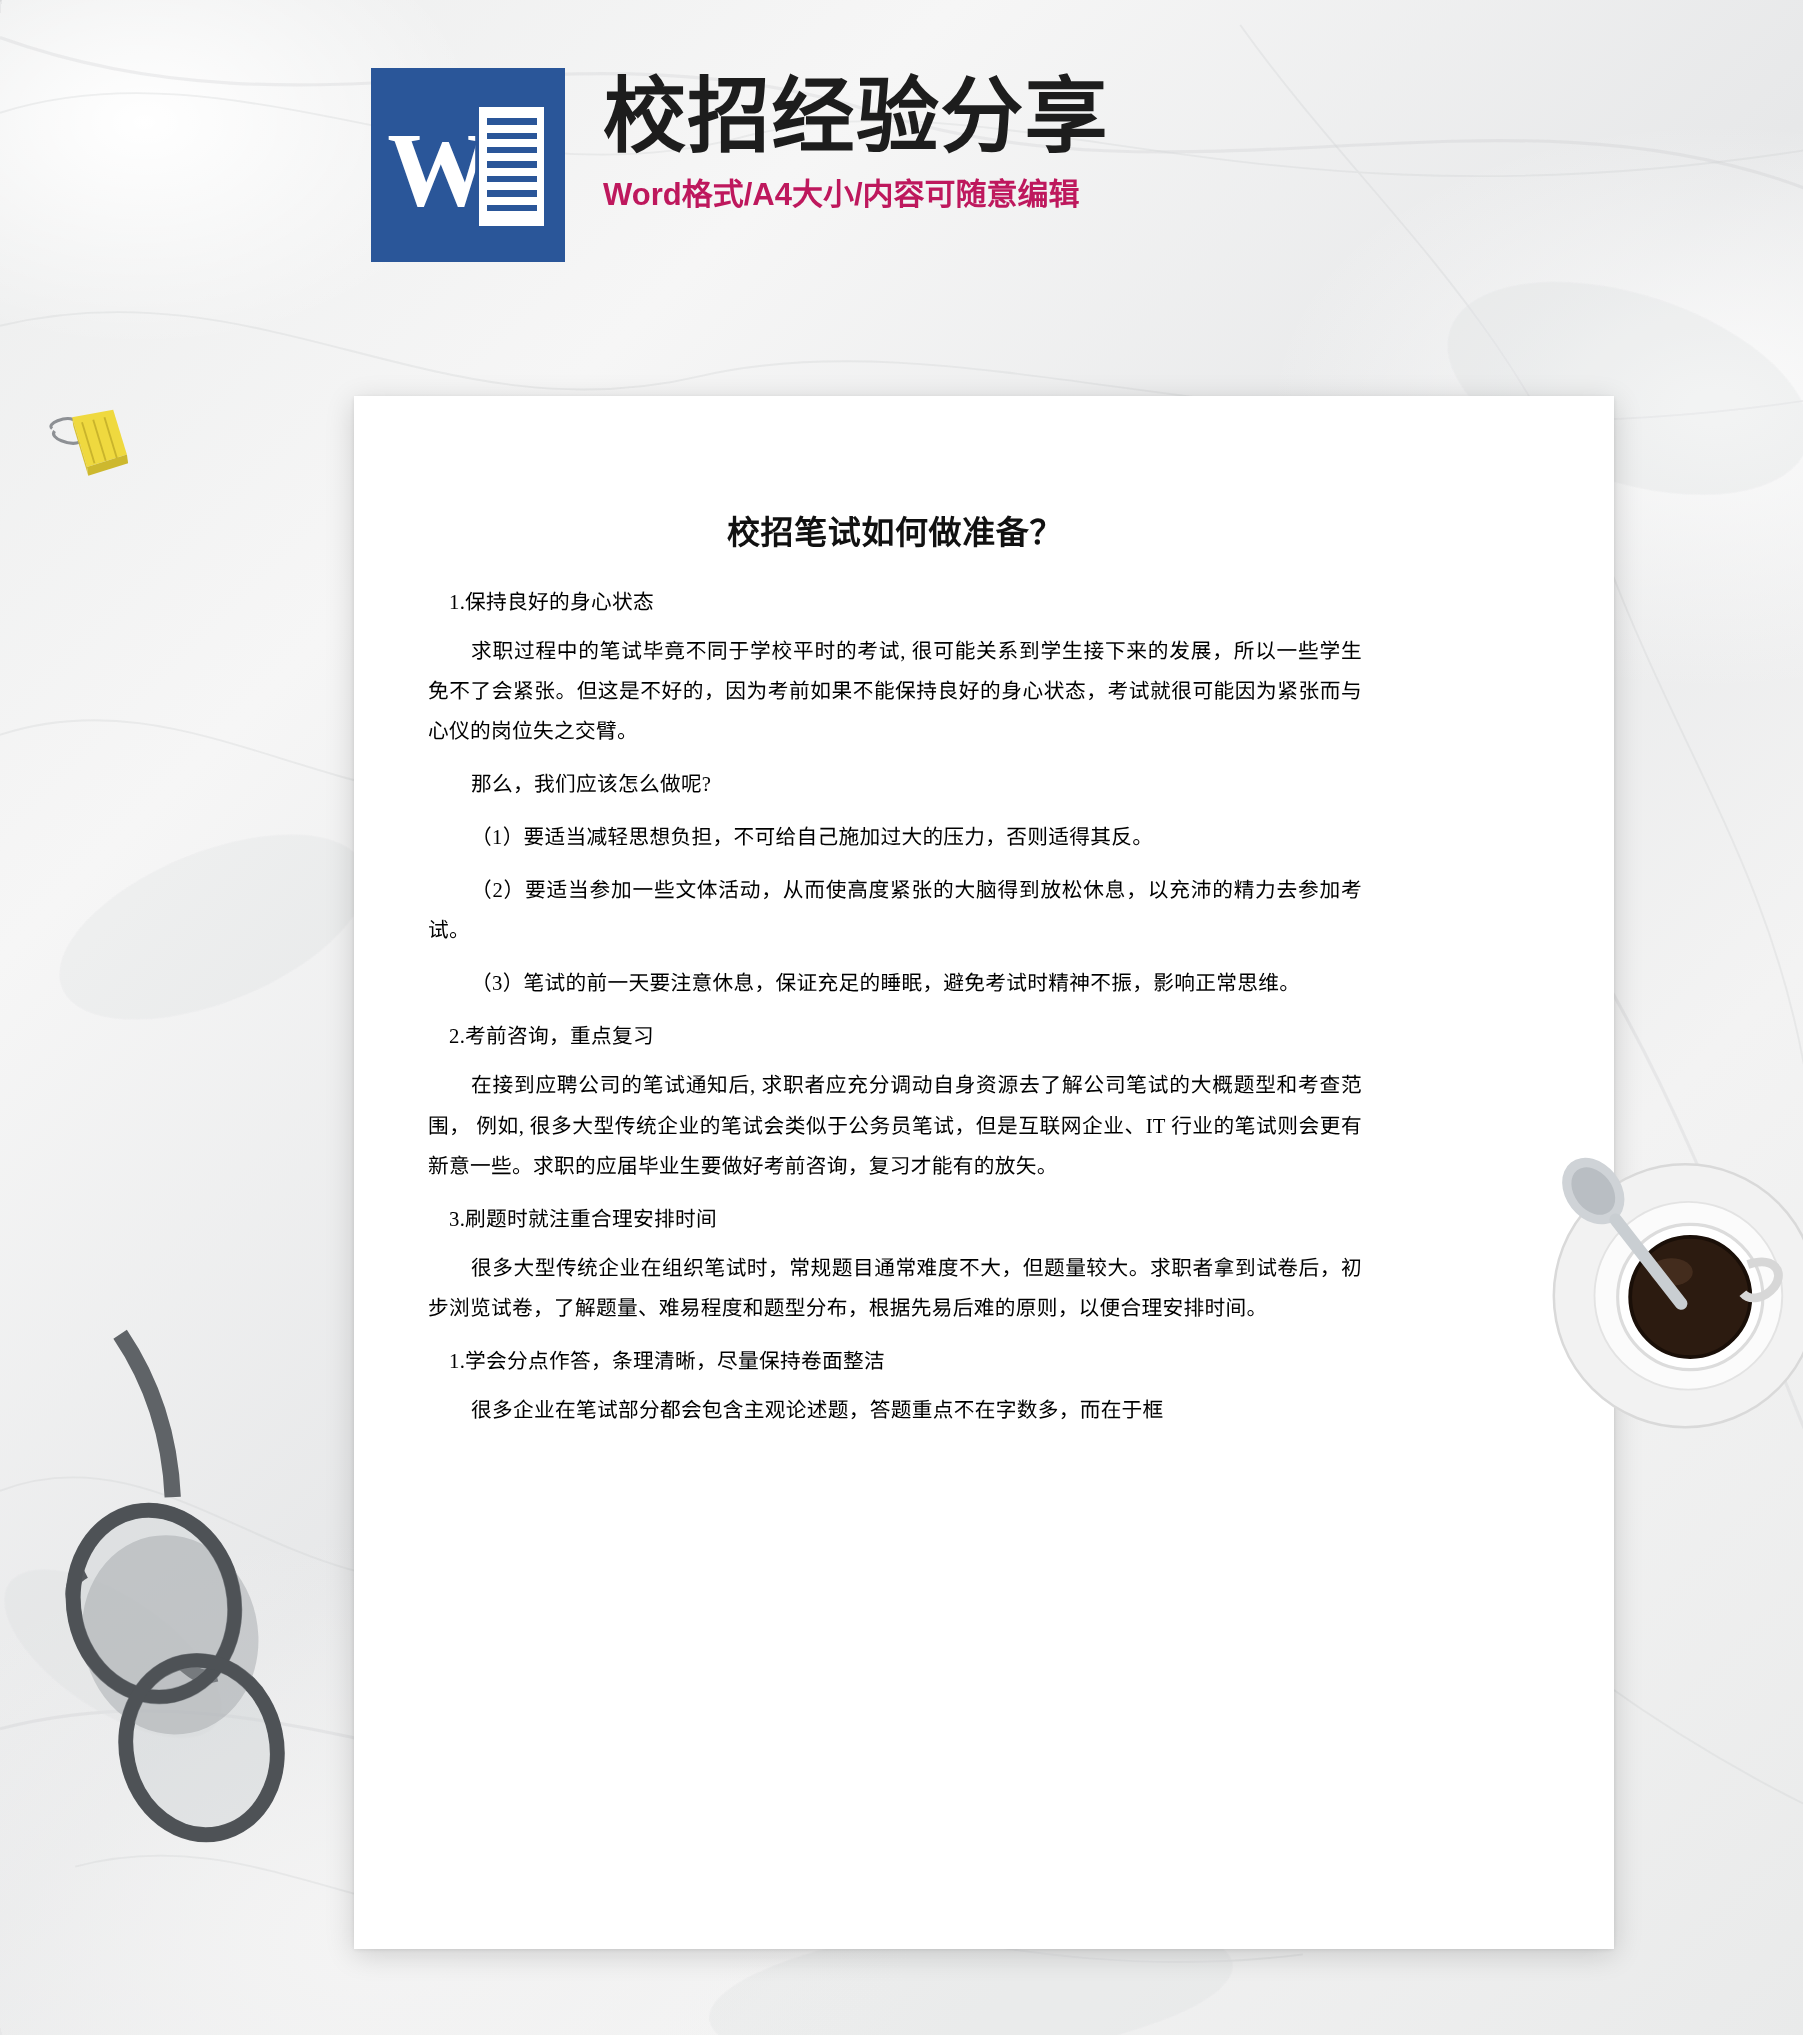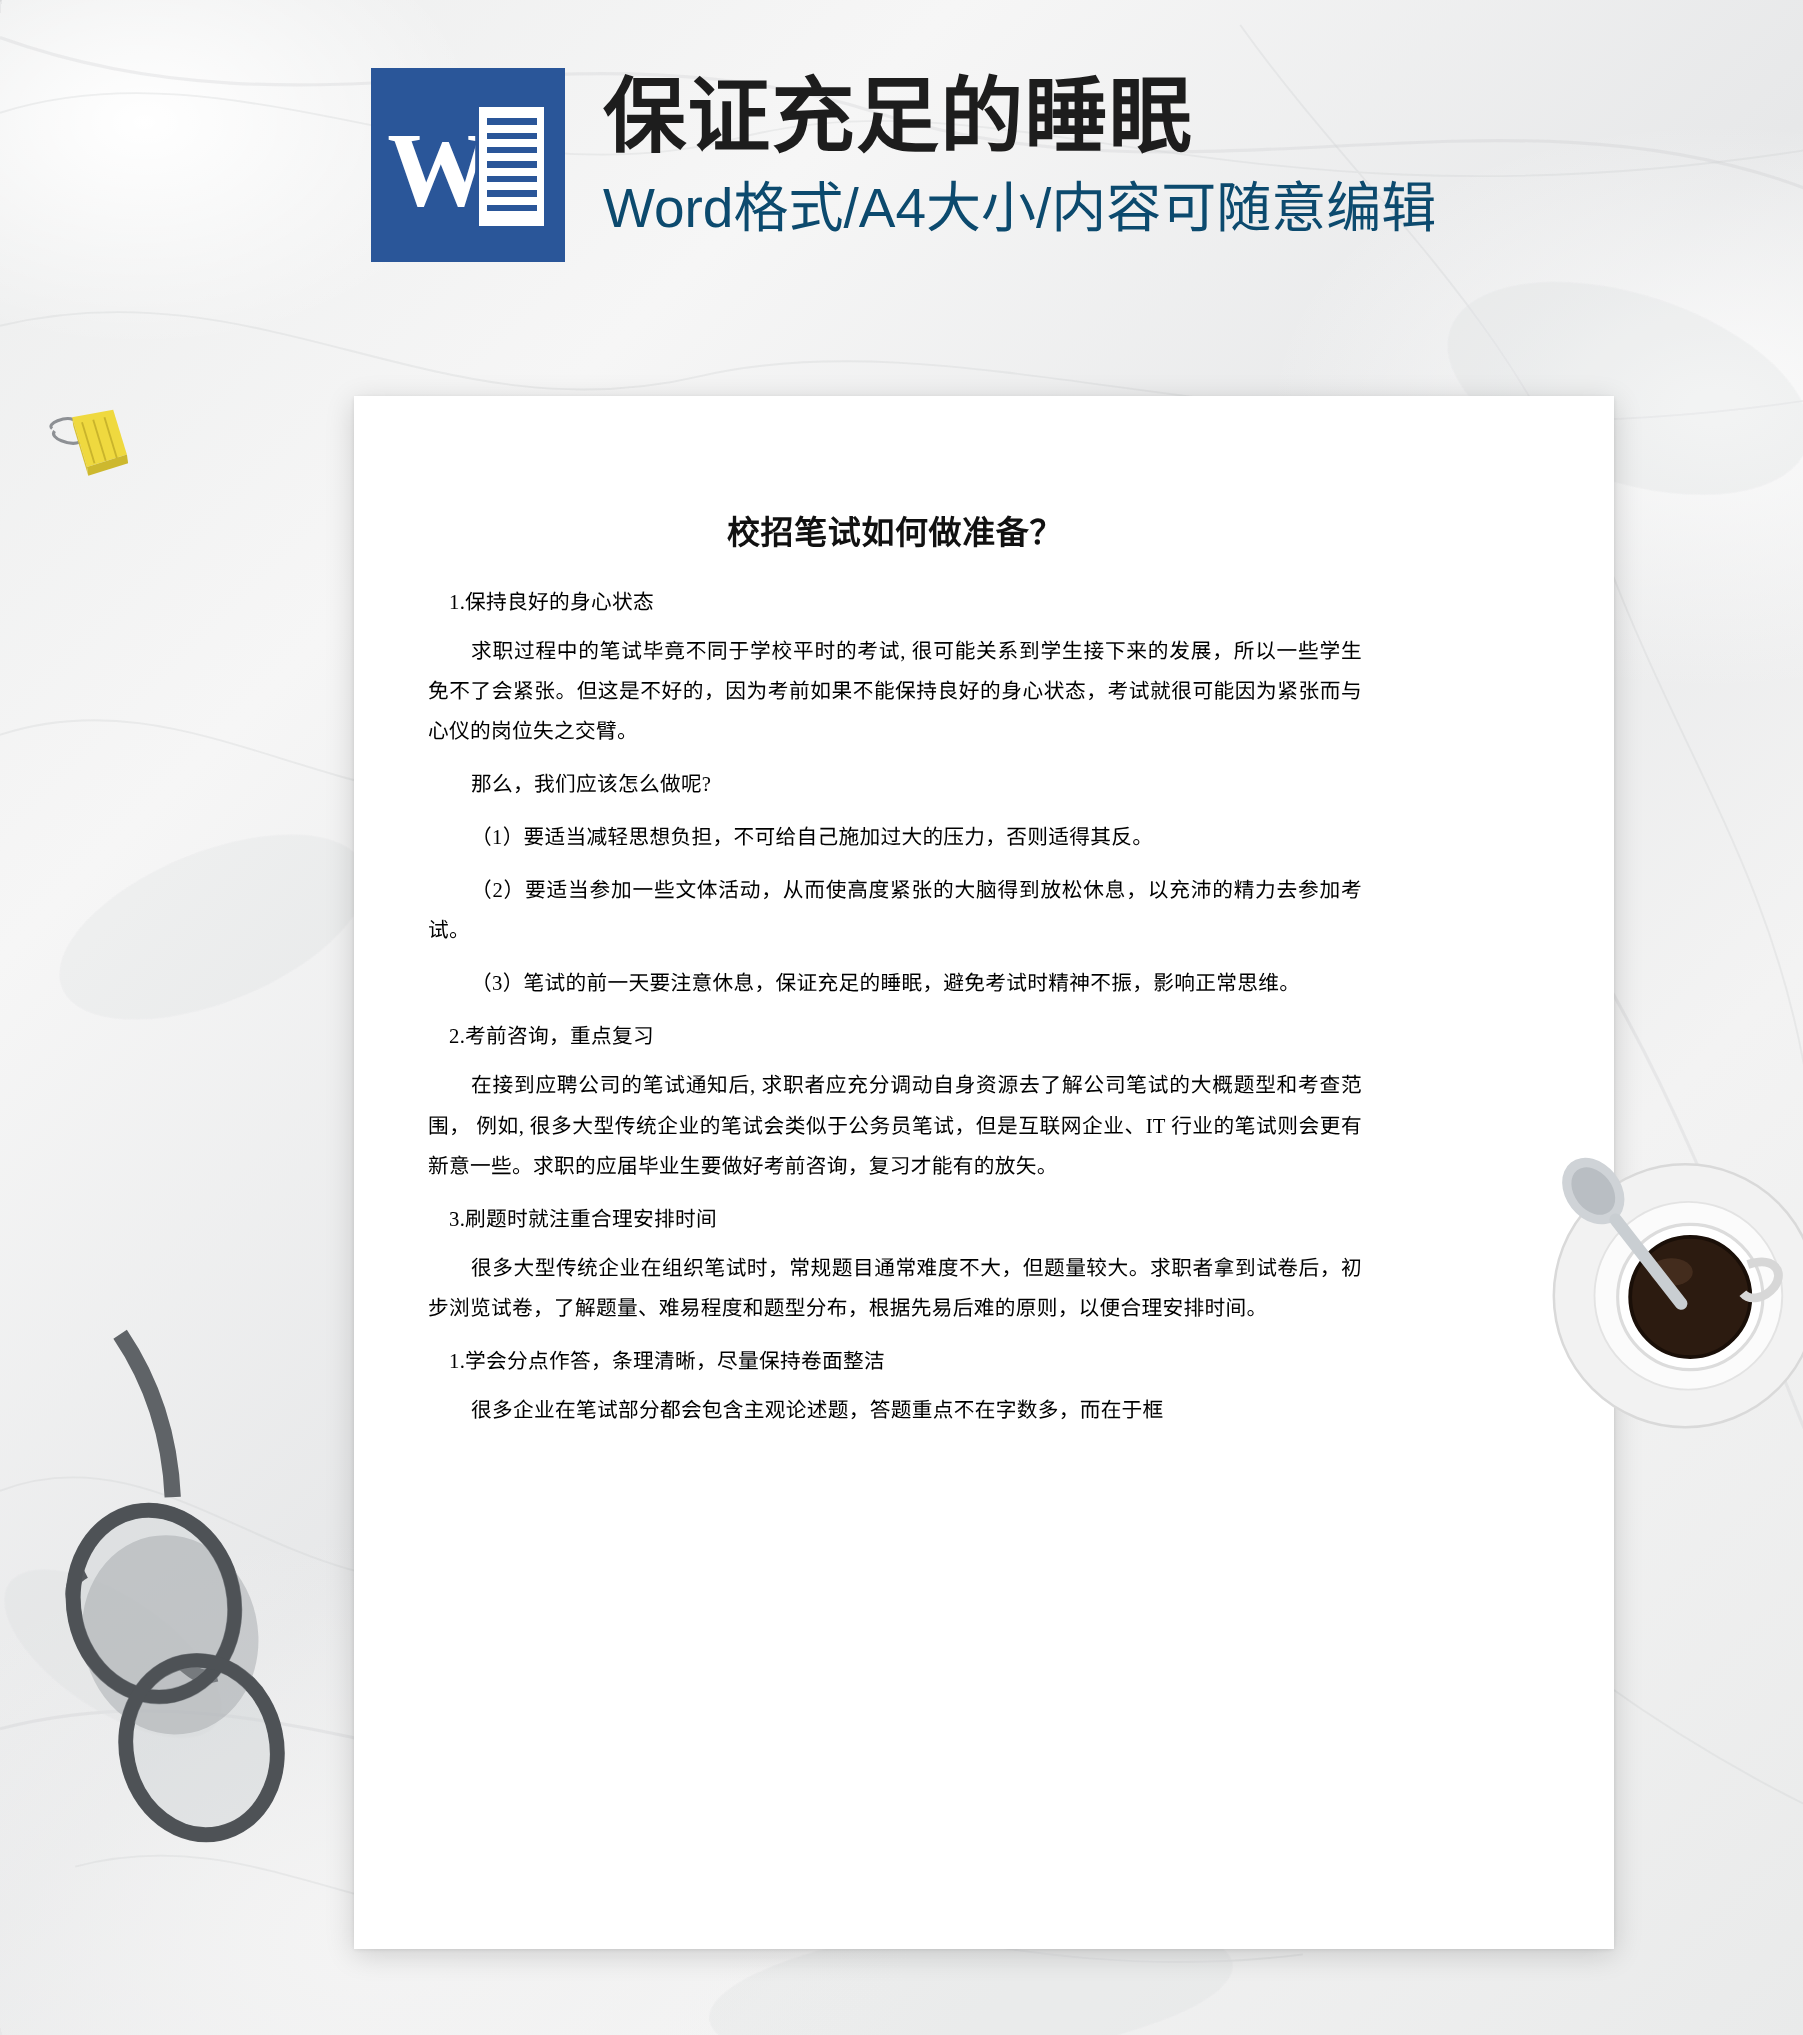--- a/index.html
+++ b/index.html
@@ -90,24 +90,24 @@
   .header-title {
     font-size: 83px;
     line-height: 1.08;
     font-weight: bold;
     color: #1d1d1d;
     letter-spacing: 1.3px;
     white-space: nowrap;
   }
   .header-sub {
     margin-top: 16.3px;
-    font-size: 55px;
+    font-size: 31px;
     line-height: 1.1;
-    font-weight: normal;
-    color: #0c4a6e;
+    font-weight: bold;
+    color: #be185d;
     white-space: nowrap;
   }
 
   
   .paper {
     position: absolute;
     left: 354px;
     top: 396px;
     width: 1260px;
     height: 1553px;
@@ -206,21 +206,21 @@
       <i></i>
         <i></i>
         <i></i>
         <i></i>
         <i></i>
         <i></i>
         <i></i>
     </div>
   </div>
   <div class="header-text">
-    <div class="header-title">保证充足的睡眠</div>
+    <div class="header-title">校招经验分享</div>
     <div class="header-sub">Word格式/A4大小/内容可随意编辑</div>
   </div>
 </div>
 
 <div class="paper">
   <div class="doc">
     <div class="doc-title">校招笔试如何做准备？</div>
     <div id="doc-body">
         <p class="heading tight">1.保持良好的身心状态</p>
         <p class="body">求职过程中的笔试毕竟不同于学校平时的考试, 很可能关系到学生接下来的发展，所以一些学生免不了会紧张。但这是不好的，因为考前如果不能保持良好的身心状态，考试就很可能因为紧张而与心仪的岗位失之交臂。</p>

